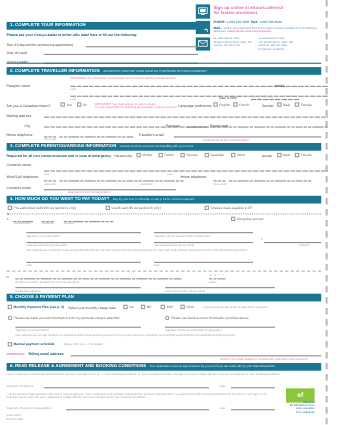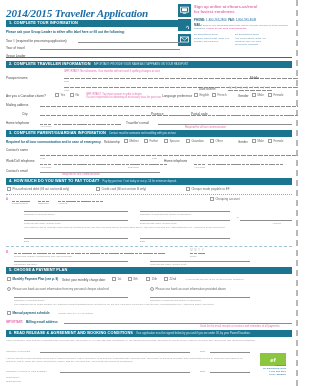--- a/index.html
+++ b/index.html
@@ -109,21 +109,20 @@
   .eftxt { position: absolute; right: 6px; bottom: 10px; text-align: right; }
   .eftxt div { font-size: 2.4px; color: #1e6ea8; line-height: 3px; }
   .footcode { position: absolute; left: 6px; bottom: 3px; font-size: 2.4px; color: #9a9a9a; }
 </style>
 </head>
 <body>
 
 <div class="page">
 <div class="content">
 
-  <div class="title">2014/2015 Traveller Application</div>
 
   <div class="panel">
     <div class="icons">
       <div class="icbox">
         <svg width="9" height="9" viewBox="0 0 16 16">
               <rect x="1" y="2" width="14" height="9" fill="none" stroke="#fff" stroke-width="1.4"></rect>
               <rect x="3.5" y="4" width="9" height="5" fill="#fff"></rect>
               <rect x="5" y="12" width="6" height="1.6" fill="#fff"></rect>
             </svg>
       </div>

